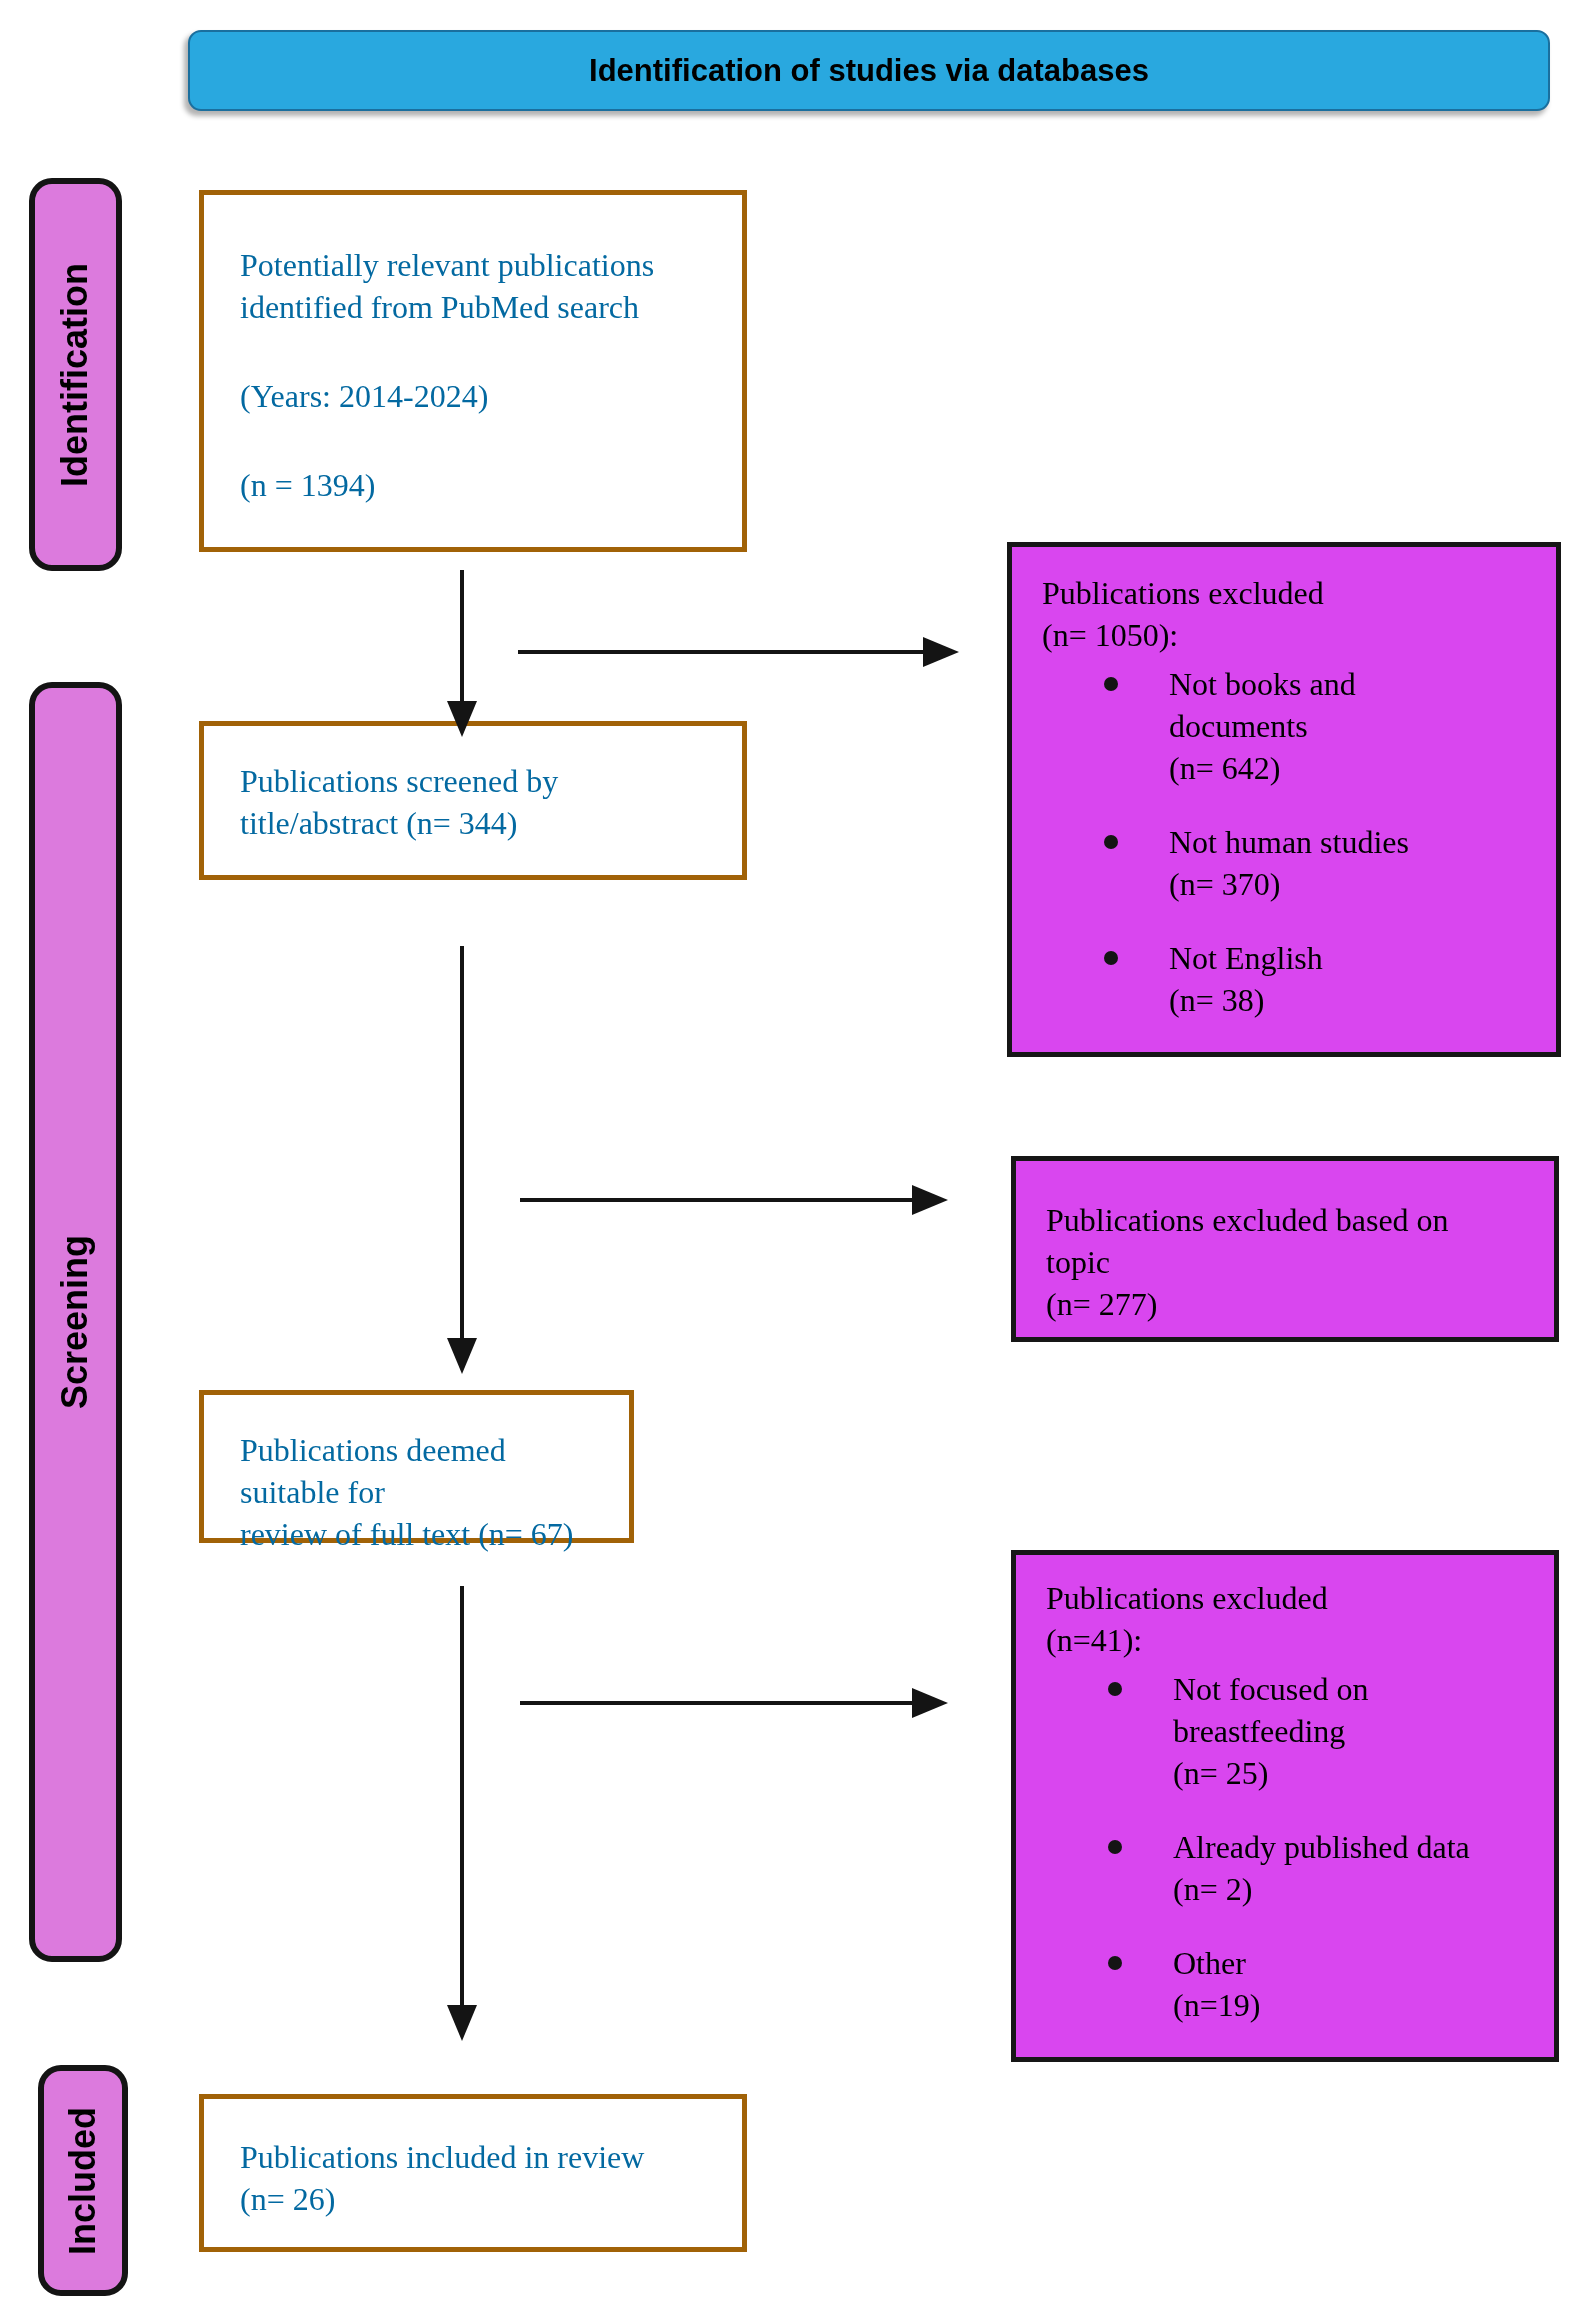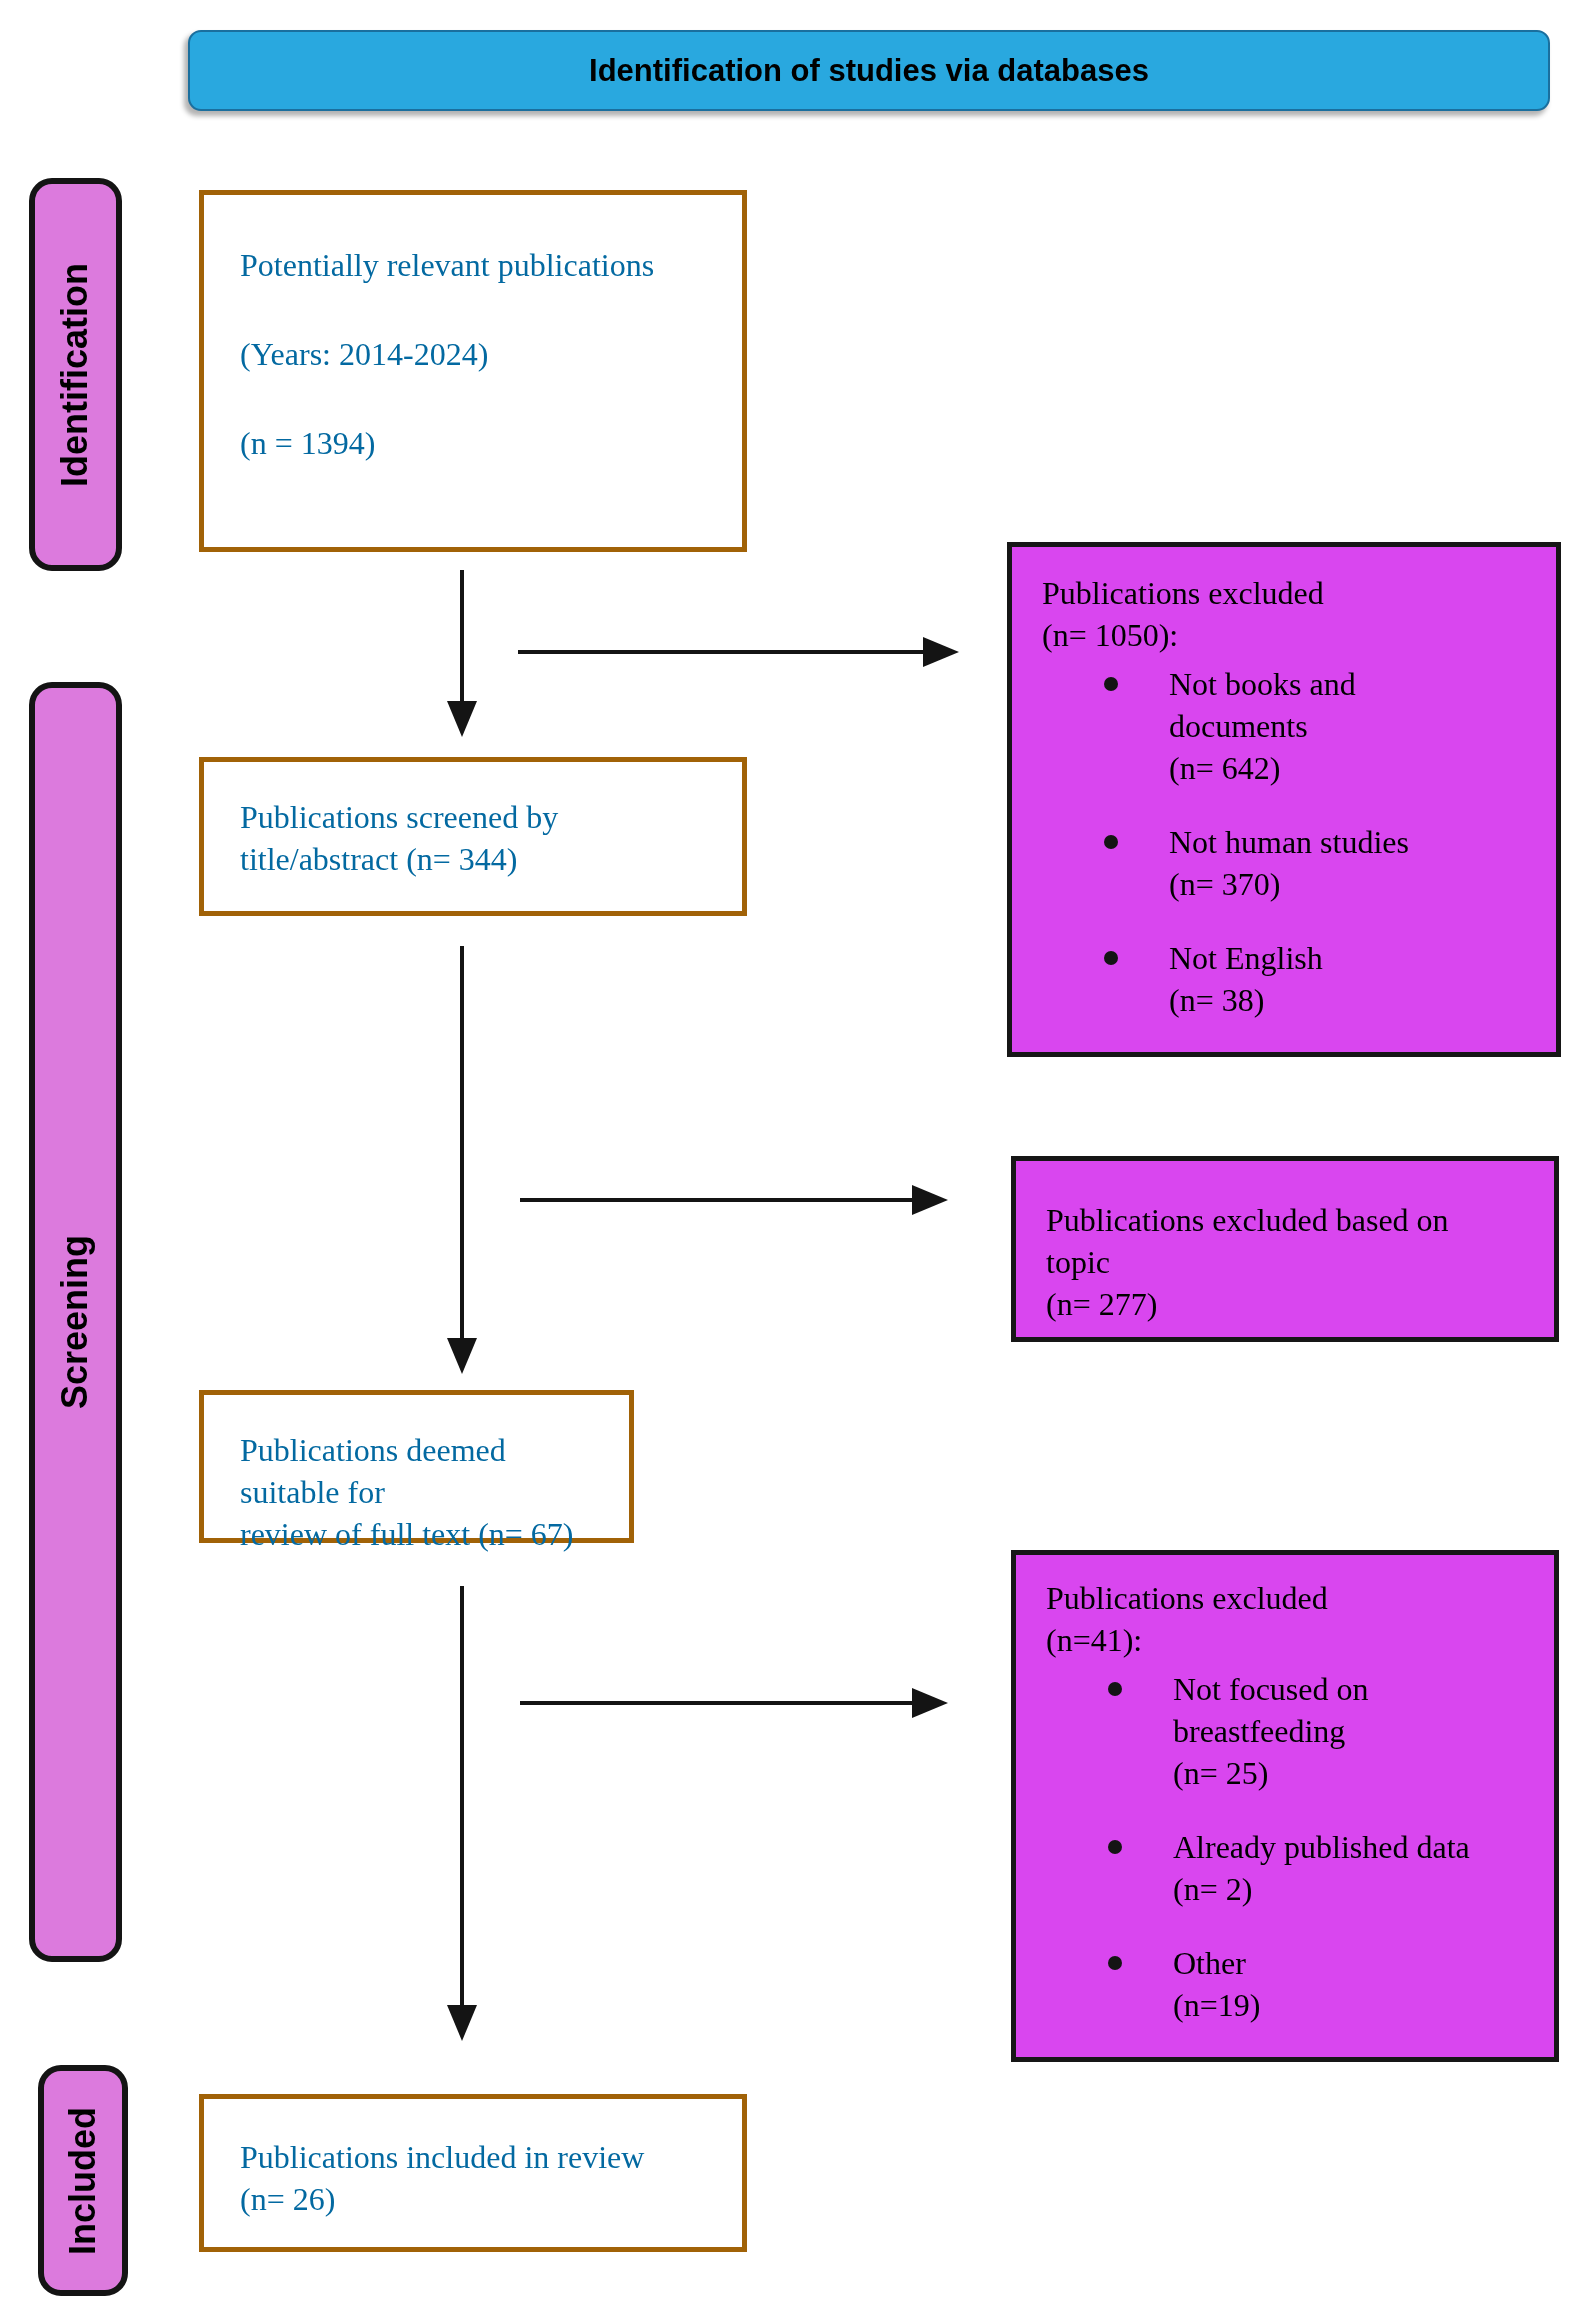--- a/index.html
+++ b/index.html
@@ -54,21 +54,21 @@
   .flowbox {
     position: absolute;
     background: #ffffff;
     border: 5px solid #a16207;
     font-size: 32px;
     line-height: 42px;
     color: #0369a1;
     margin-left: 18px;
   }
   #box-identified { left: 181px; top: 190px;  width: 548px; height: 362px; padding: 49px 22px 0 36px; box-sizing: border-box; }
-  #box-screened   { left: 181px; top: 757px; width: 548px; height: 159px; padding: 34px 22px 7px 36px; box-sizing: border-box; }
+  #box-screened   { left: 181px; top: 721px; width: 548px; height: 159px; padding: 34px 22px 7px 36px; box-sizing: border-box; }
   #box-fulltext   { left: 181px; top: 1390px; width: 435px; height: 153px; padding: 34px 22px 0 36px; box-sizing: border-box; }
   #box-included   { left: 181px; top: 2094px; width: 548px; height: 158px; padding: 37px 22px 0 36px; box-sizing: border-box; }
 
   .para { margin: 0; }
   .p-gap { margin-top: 47px; }
   .ln { display: block; }
 
   
   .exbox {
     position: absolute;
@@ -143,20 +143,21 @@
   <div class="stage" id="stage-screening">
     <span class="vtext">Screening</span>
   </div>
   <div class="stage" id="stage-included">
     <span class="vtext">Included</span>
   </div>
 
   <div class="flowbox" id="box-identified">
     <p class="para">
       <span class="ln">Potentially relevant publications</span>
+      <span class="ln">identified from PubMed search</span>
     </p>
     <p class="para p-gap">
       <span class="ln">(Years: 2014-2024)</span>
     </p>
     <p class="para p-gap">
       <span class="ln">(n = 1394)</span>
     </p>
   </div>
 
   <div class="flowbox" id="box-screened">

